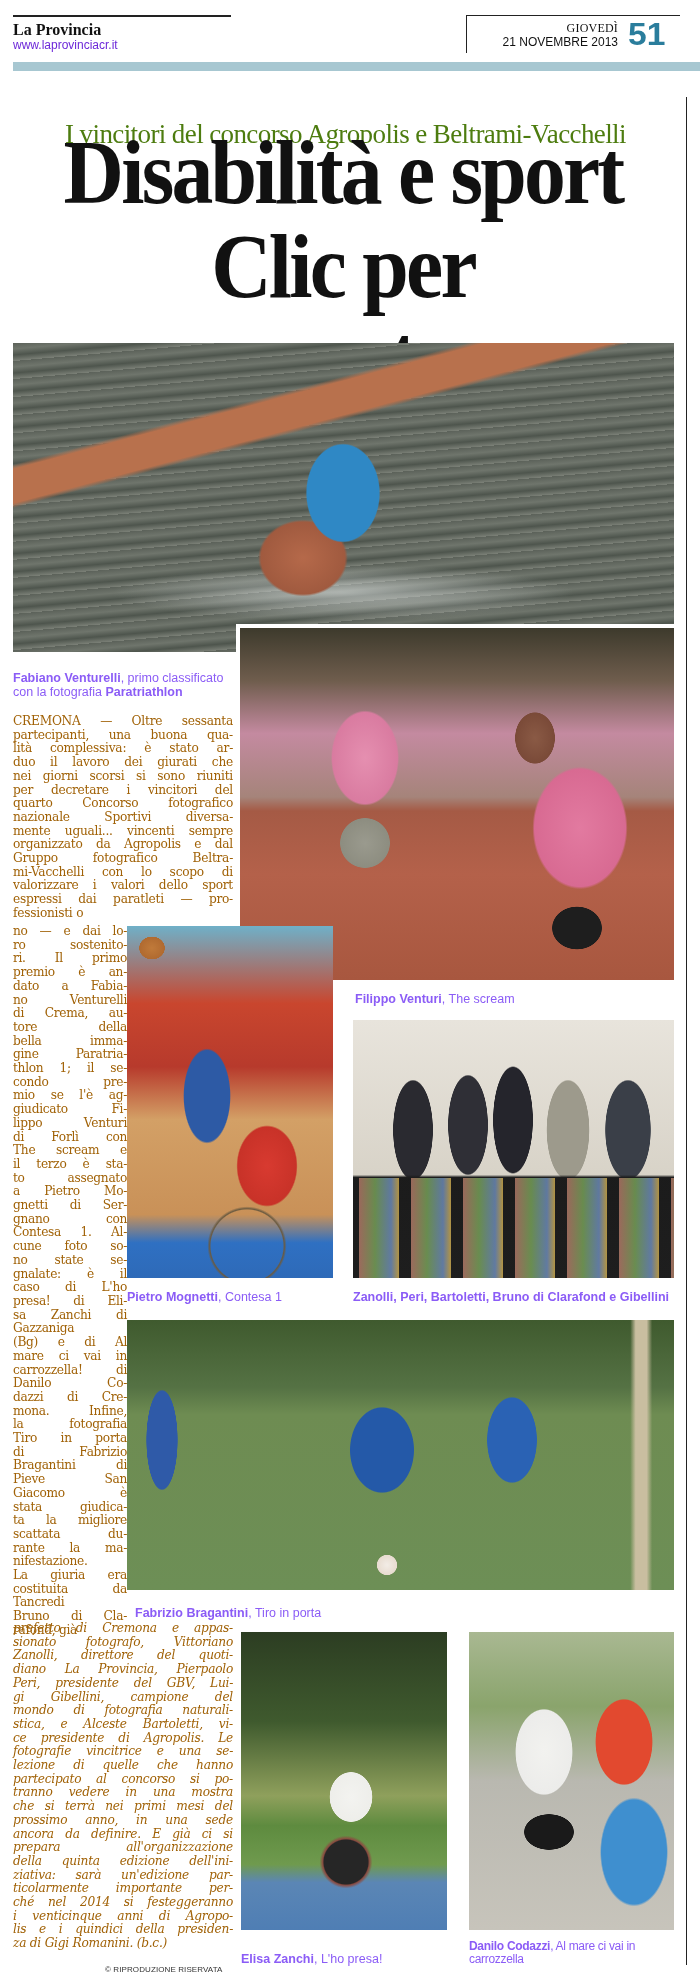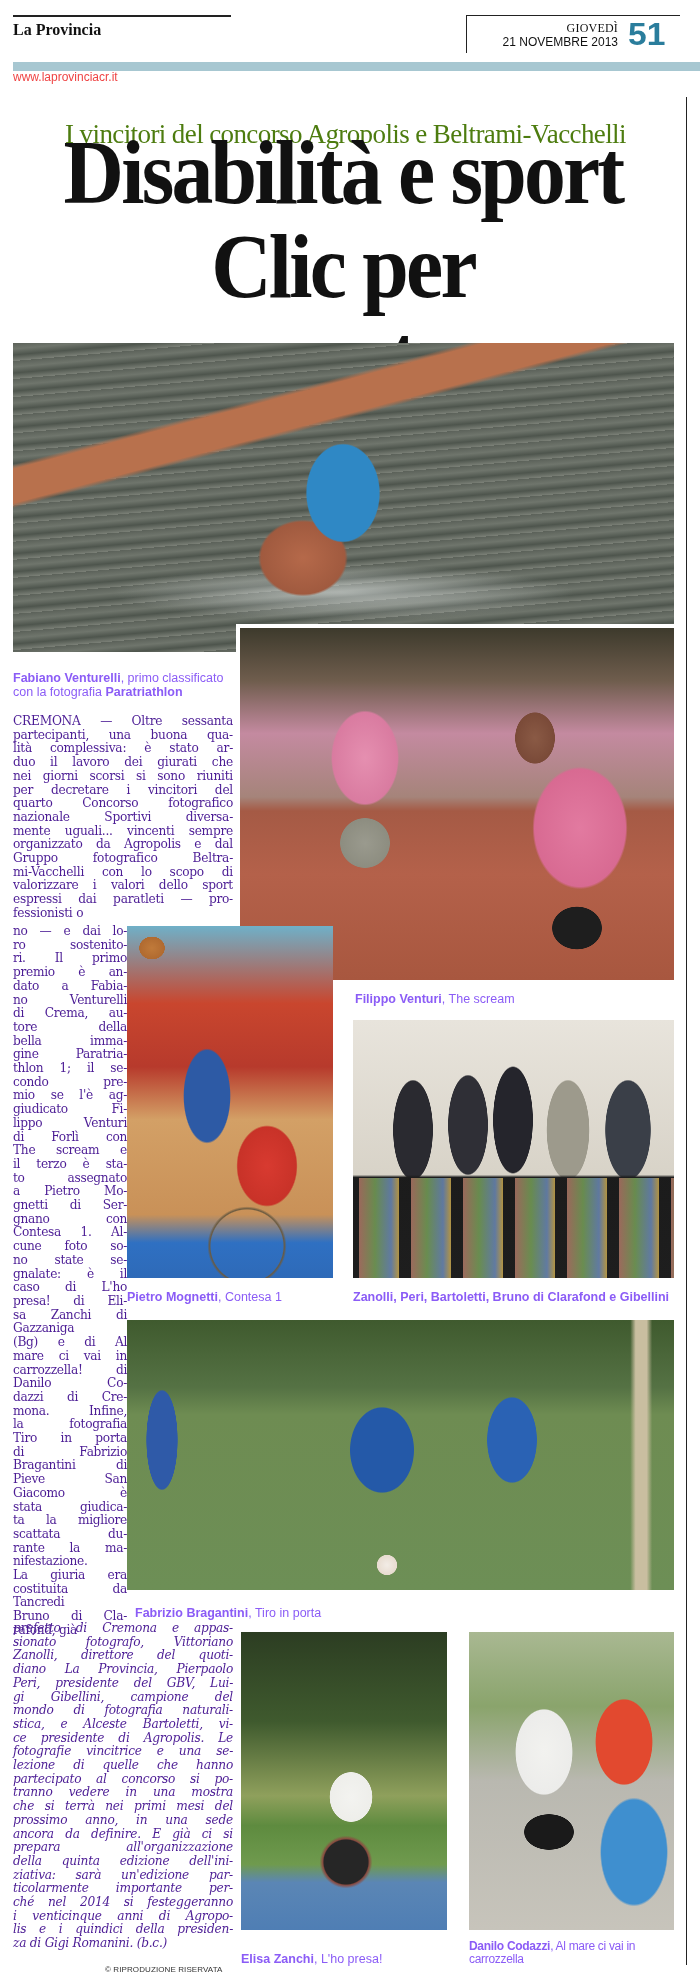--- a/index.html
+++ b/index.html
@@ -3,21 +3,21 @@
 <meta charset="utf-8">
 <style>
   * { box-sizing: border-box; margin: 0; padding: 0; }
   html, body { width: 700px; height: 1978px; background: #ffffff; overflow: hidden; }
   body { position: relative; font-family: "DejaVu Serif", serif; color: #111; }
   .abs { position: absolute; }
 
   
   .hdr-rule-left { left: 13px; top: 15px; width: 218px; height: 2px; background: #222; }
   .hdr-name { left: 13px; top: 22px; font-family: "Liberation Serif", serif; font-weight: bold; font-size: 16px; line-height: 16px; }
-  .hdr-url { left: 13px; top: 39px; font-family: "Liberation Sans", sans-serif; font-size: 12px; line-height: 13px; color: #ef4444; margin-top: 32px; }
+  .hdr-url { left: 13px; top: 39px; font-family: "Liberation Sans", sans-serif; font-size: 12px; line-height: 13px; color: #6d28d9; }
   .hdr-box { left: 466px; top: 15px; width: 214px; height: 38px; border-top: 1px solid #222; border-left: 1px solid #222; }
   .hdr-day { right: 82px; top: 22px; font-family: Liberation Serif, serif; font-size: 12px; line-height: 13px; text-align: right; letter-spacing: 0.2px; }
   .hdr-date { right: 82px; top: 36px; font-family: "Liberation Sans", sans-serif; font-size: 12px; line-height: 13px; text-align: right; }
   .hdr-page { left: 628px; top: 17px; font-family: "Liberation Sans", sans-serif; font-weight: bold; font-size: 32px; line-height: 34px; color: #2a7d9c; transform: scaleX(1.05); transform-origin: left; }
   .hdr-band { left: 13px; top: 62px; width: 687px; height: 9px; background: #a7c7d1; }
 
   .vrule { left: 686px; top: 97px; width: 1px; height: 1868px; background: #222; }
 
   
   .kicker { left: 13px; top: 94px; width: 665px; text-align: center; font-family: "Liberation Serif", serif; font-size: 27px; line-height: 32px; letter-spacing: -0.6px; color: #4d7c0f; margin-top: 24px; }
@@ -97,21 +97,21 @@
   .cap b { font-weight: bold; }
   .cap-main { left: 13px; top: 672px; width: 220px; font-size: 12.5px; line-height: 13.5px; }
   .cap-run { left: 355px; top: 992px; }
   .cap-basket { left: 127px; top: 1290px; text-align: right; }
   .cap-committee { left: 353px; top: 1290px; }
   .cap-soccer { left: 135px; top: 1606px; }
   .cap-tennis { left: 241px; top: 1952px; }
   .cap-walk { left: 469px; top: 1940px; width: 170px; font-size: 12px; line-height: 13px; letter-spacing: -0.3px; }
 
   
-  .body { font-family: "DejaVu Serif", serif; font-size: 12.2px; line-height: 13.7px; color: #4c1d95; text-align: justify; hyphens: manual; }
+  .body { font-family: "DejaVu Serif", serif; font-size: 12.2px; line-height: 13.7px; color: #a16207; text-align: justify; hyphens: manual; }
   .body-a { left: 13px; top: 715px; width: 220px; letter-spacing: -0.25px; }
   .body-b { left: 13px; top: 925px; width: 114px; letter-spacing: -0.3px; }
   .body-c { left: 13px; top: 1622px; width: 220px; letter-spacing: -0.25px; font-style: italic; }
   .copyright { left: 105px; top: 1965px; font-family: "Liberation Sans", sans-serif; font-size: 8px; line-height: 9px; color: #333; letter-spacing: 0.1px; }
   .line { display: block; white-space: nowrap; text-align: justify; text-align-last: justify; }
   .line.last { text-align-last: left; }
 </style>
 </head>
 <body>
 

